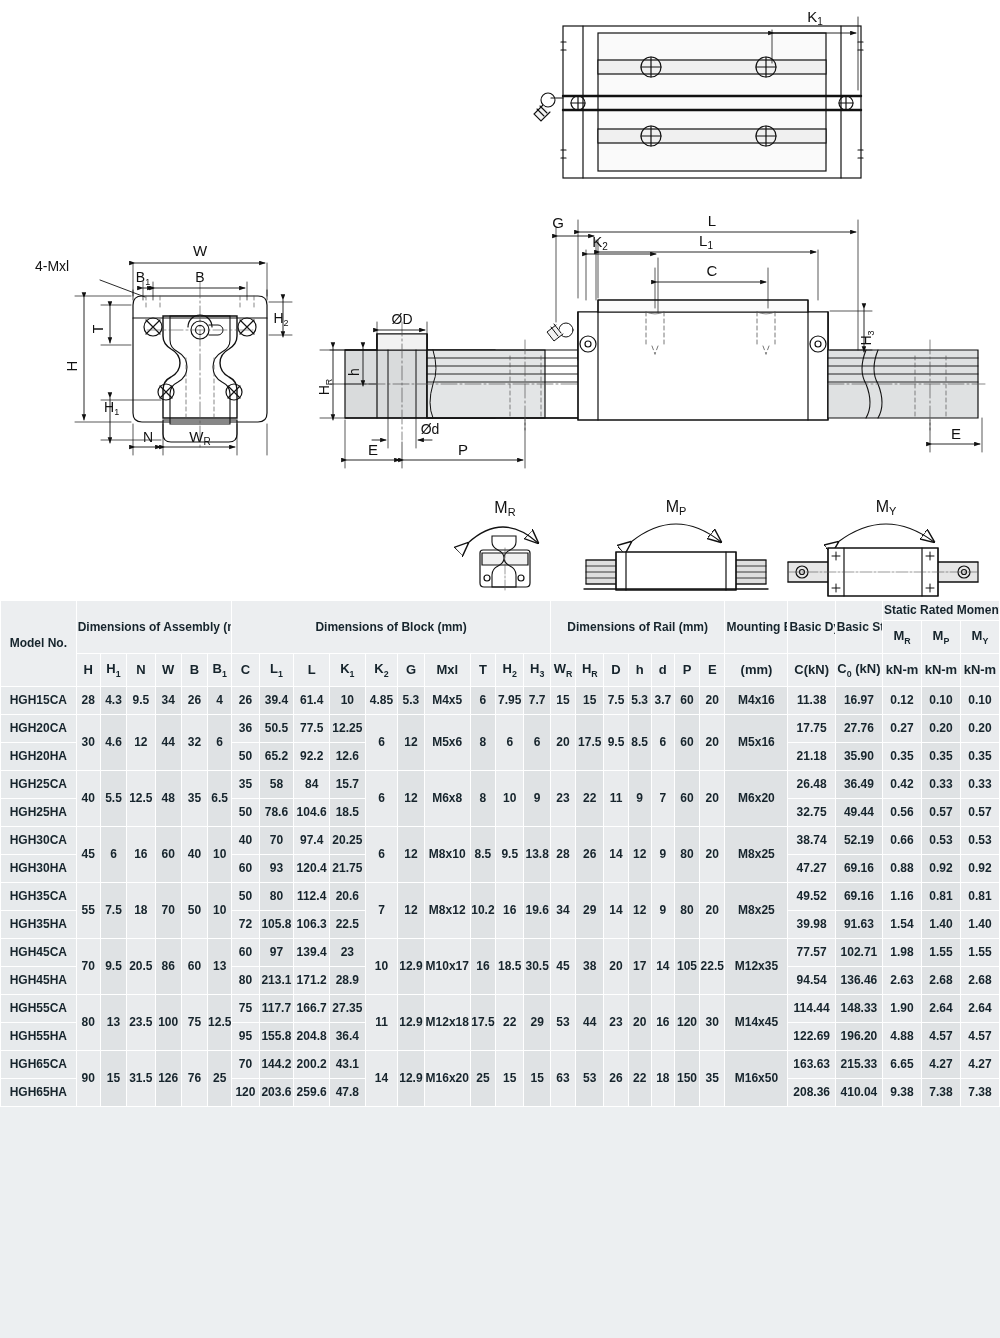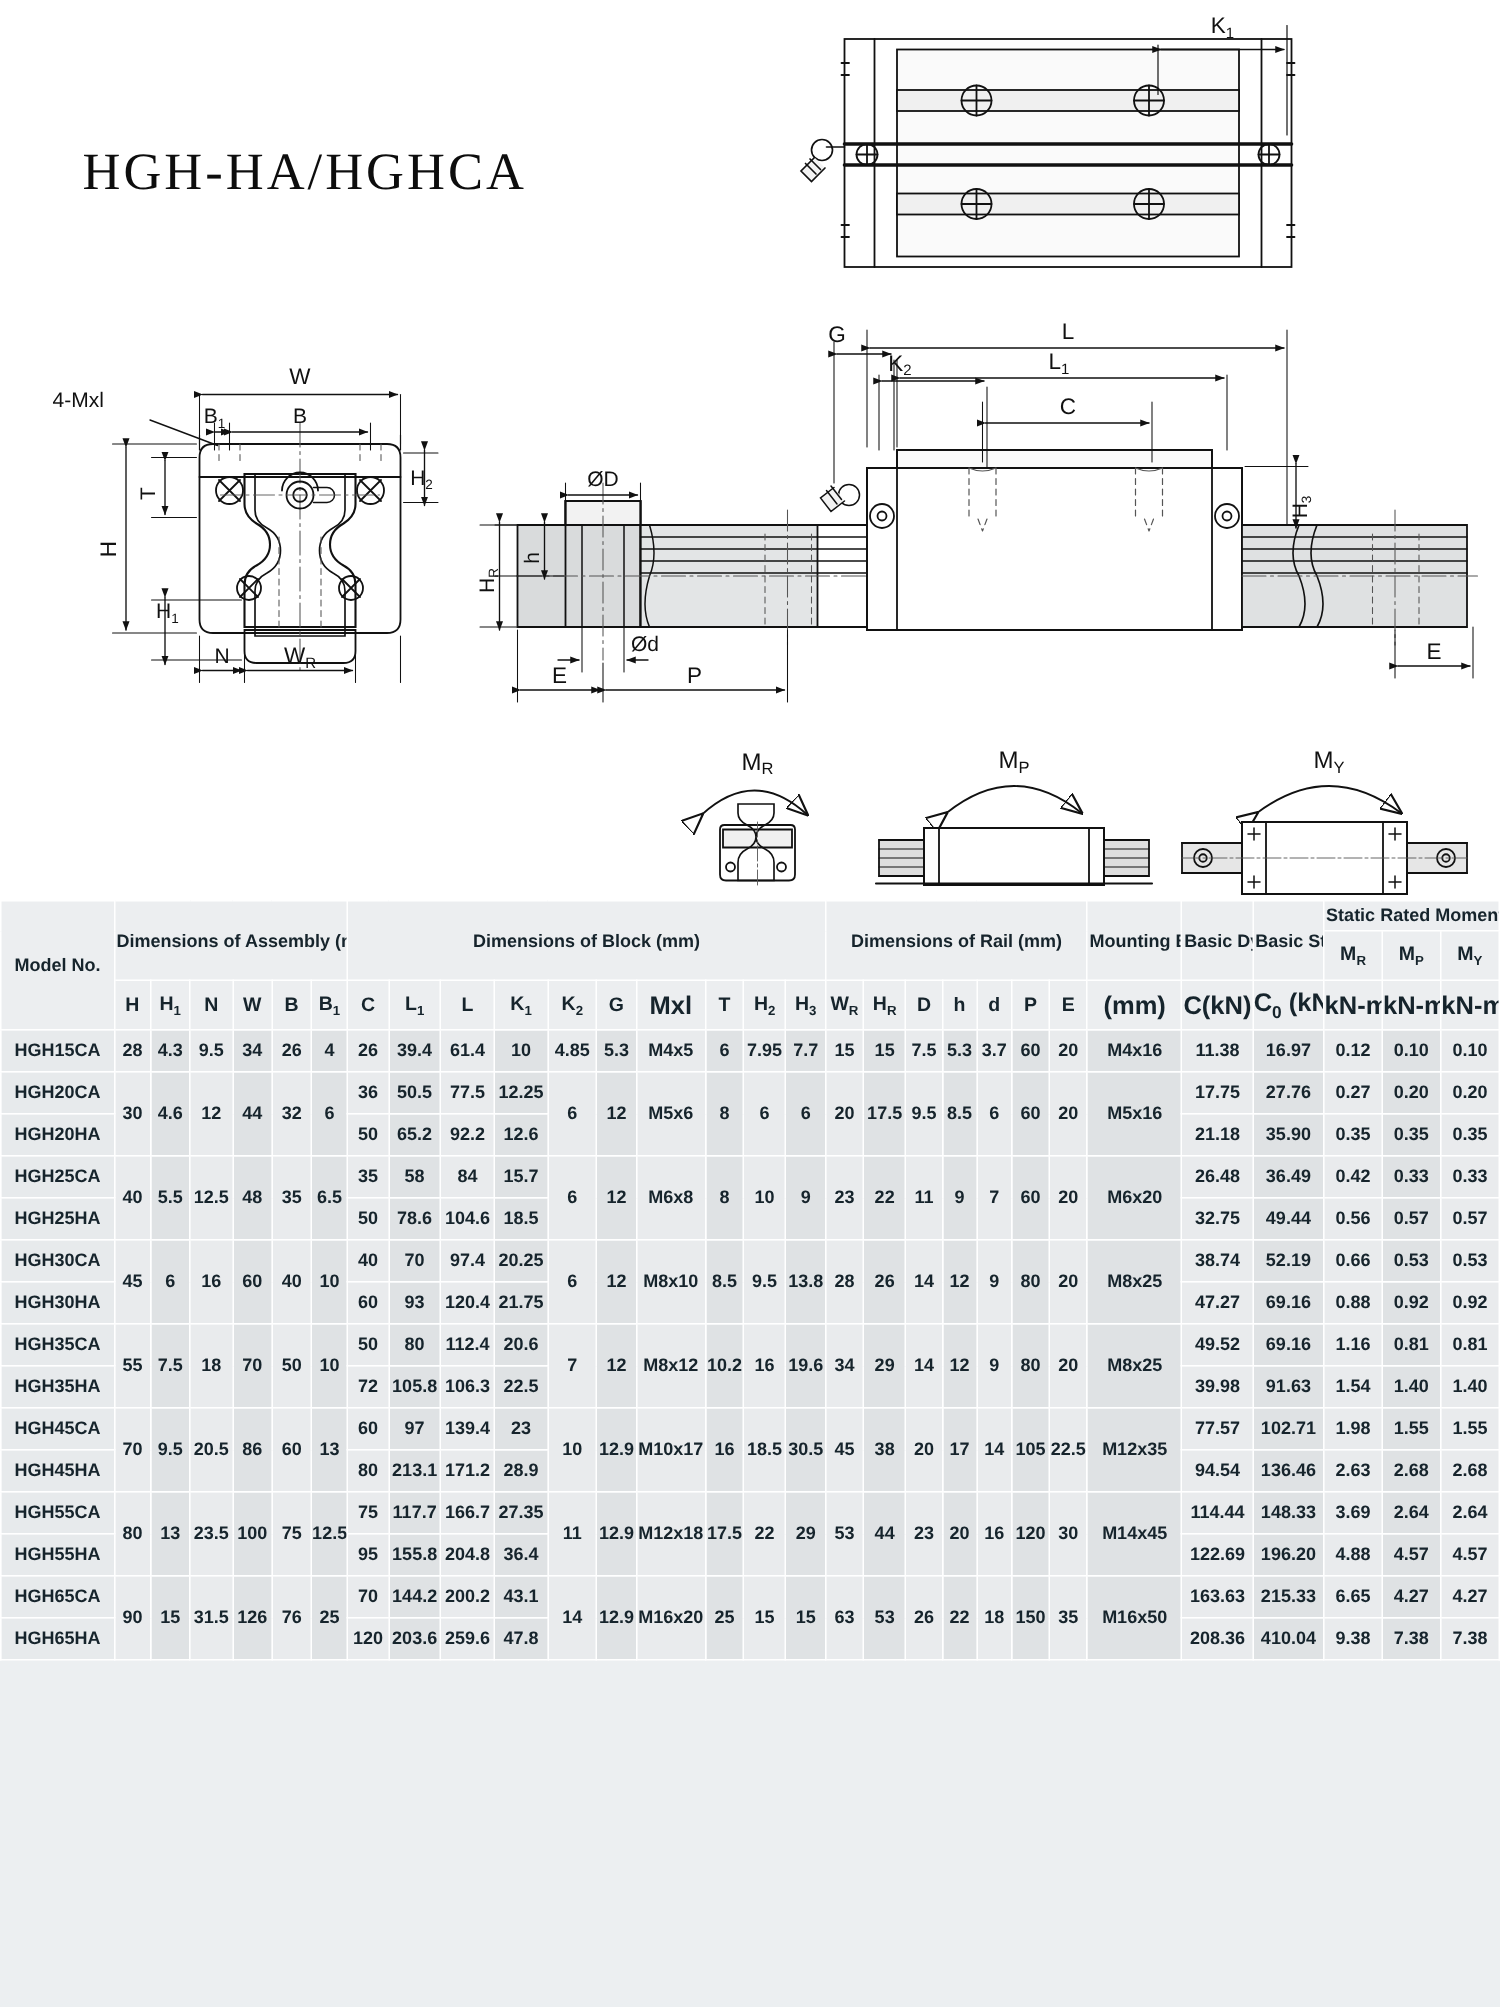--- a/index.html
+++ b/index.html
@@ -48,39 +48,38 @@
     background:#eceef0;
     font-weight:bold;
     padding:3px 1px;
   }
   table.spec th.sym{
     height:32px;
     font-size:13px;
     background:#eceef0;
     font-weight:bold;
   }
-  table.spec th.sym.small{font-size:17px;}
+  table.spec th.sym.small{font-size:13px;}
   table.spec td{height:27px;font-size:12px;}
   td.model{
     text-align:left;
     padding-left:9px;
     font-size:12.5px;
     background:#e3e6e8;
   }
   
   .tint-a{background:#e9ebed !important;}
   .tint-b{background:#dfe2e4 !important;}
   sub{font-size:0.68em;}
 </style>
 </head>
 <body>
 
 <div id="drawings">
 
-  <div class="ttl">HGH-HA/HGHCA</div>
 
   <svg width="1000" height="600" viewBox="0 0 1000 600">
     <defs>
       <marker id="ah" markerWidth="8" markerHeight="8" refX="7" refY="3" orient="auto">
         <path d="M0,0 L8,3 L0,6 z" fill="#111"></path>
       </marker>
       <marker id="ahs" markerWidth="7" markerHeight="7" refX="6.5" refY="2.6" orient="auto">
         <path d="M0,0 L7,2.6 L0,5.2 z" fill="#111"></path>
       </marker>
       <marker id="ahO" markerWidth="12" markerHeight="11" refX="11" refY="5.5" orient="auto">
@@ -736,21 +735,21 @@
           <td class="tint-a" rowspan="2">53</td>
           <td class="tint-b" rowspan="2">44</td>
           <td class="tint-a" rowspan="2">23</td>
           <td class="tint-b" rowspan="2">20</td>
           <td class="tint-a" rowspan="2">16</td>
           <td class="tint-b" rowspan="2">120</td>
           <td class="tint-a" rowspan="2">30</td>
           <td class="tint-b" rowspan="2">M14x45</td>
           <td class="tint-a">114.44</td>
           <td class="tint-b">148.33</td>
-          <td class="tint-a">3.69</td>
+          <td class="tint-a">1.90</td>
           <td class="tint-b">2.64</td>
           <td class="tint-a">2.64</td>
         </tr>
         <tr>
           <td class="model">HGH55HA</td>
           <td class="tint-a">95</td>
           <td class="tint-b">155.8</td>
           <td class="tint-a">204.8</td>
           <td class="tint-b">36.4</td>
           <td class="tint-a">122.69</td>

